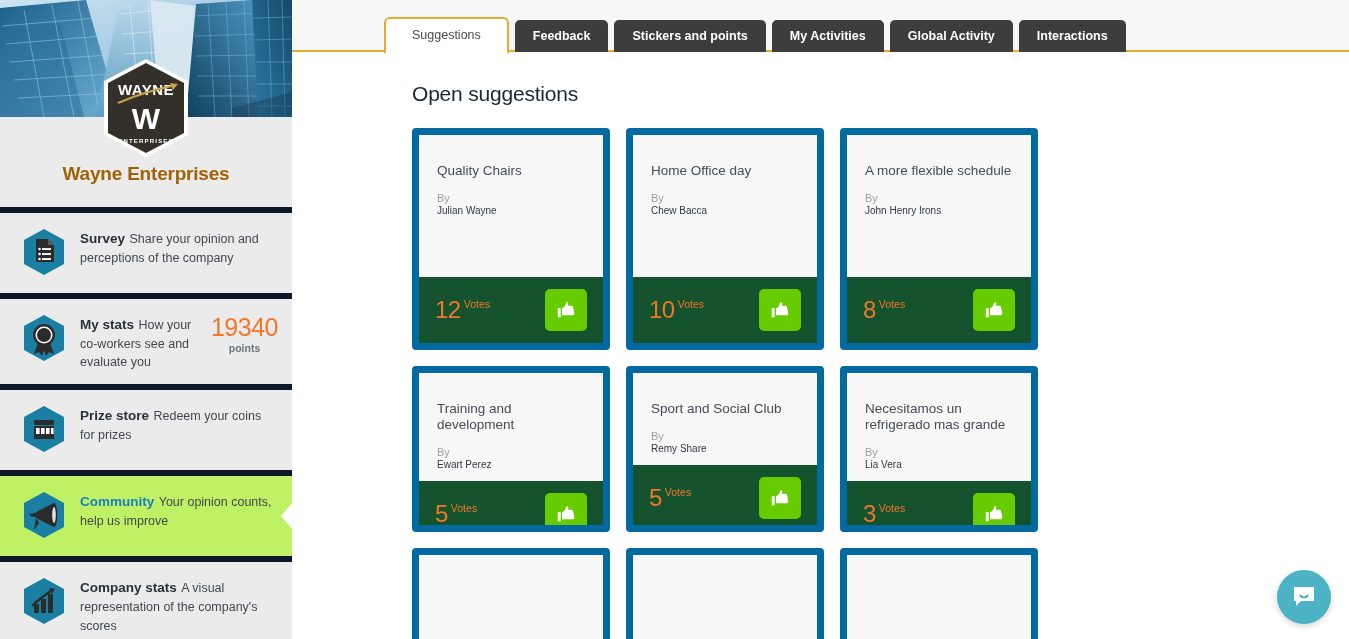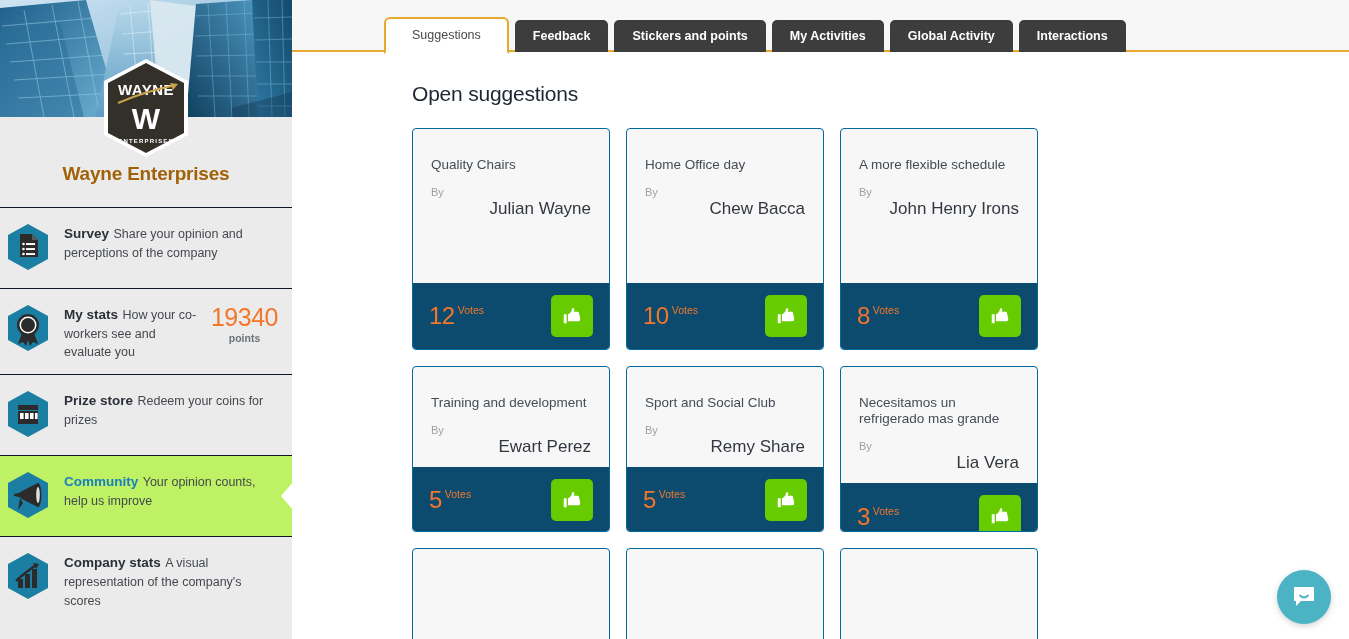--- a/index.html
+++ b/index.html
@@ -42,22 +42,22 @@
     font-weight: bold;
     color: #a16207;
     letter-spacing: -0.2px;
   }
 
   .nav { margin-top: 22px; }
   .nav-item {
     position: relative;
     display: flex;
     align-items: flex-start;
-    padding: 14px 14px 14px 4px;
-    border-top: 1px solid #0f172a;
+    padding: 14px 14px 14px 20px;
+    border-top: 6px solid #0f172a;
     min-height: 78px;
     cursor: pointer;
   }
   .nav-item.active { background: #bef264; }
   .nav-item .pointer {
     position: absolute;
     right: -1px; top: 50%;
     transform: translateY(-50%);
     width: 0; height: 0;
     border-top: 14px solid transparent;
@@ -148,21 +148,21 @@
 
   .card-grid {
     display: flex;
     flex-wrap: wrap;
     gap: 16px;
     width: 644px;
   }
   .card {
     width: 198px;
     background: #f7f7f7;
-    border: 1px solid #0369a1;
+    border: 7px solid #0369a1;
     border-radius: 4px;
     display: flex;
     flex-direction: column;
     overflow: hidden;
     cursor: pointer;
   }
   .card.row1 { height: 222px; }
   .card.row2 { height: 166px; }
   .card.row3 { height: 222px; }
   .card-body {
@@ -174,28 +174,27 @@
     color: #454c55;
     line-height: 1.2;
     margin-bottom: 13px;
   }
   .card-by-label {
     font-size: 11px;
     color: #a0a0a0;
     line-height: 1.15;
   }
   .card-author {
-    font-size: 17px;
+    font-size: 10px;
     color: #333840;
     line-height: 1.2;
-    text-align: right;
   }
   .card-footer {
     flex: 0 0 66px;
-    background: #0c4a6e;
+    background: #14532d;
     display: flex;
     align-items: center;
     justify-content: space-between;
     padding: 0 16px;
   }
   .votes { display: flex; align-items: flex-start; line-height: 1; }
   .votes-count {
     font-size: 24px;
     color: #f4762a;
     line-height: 0.9;

